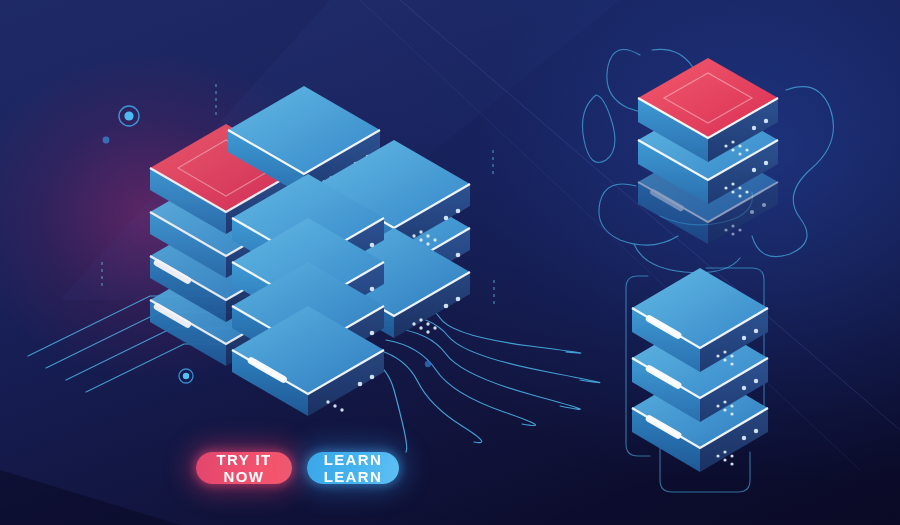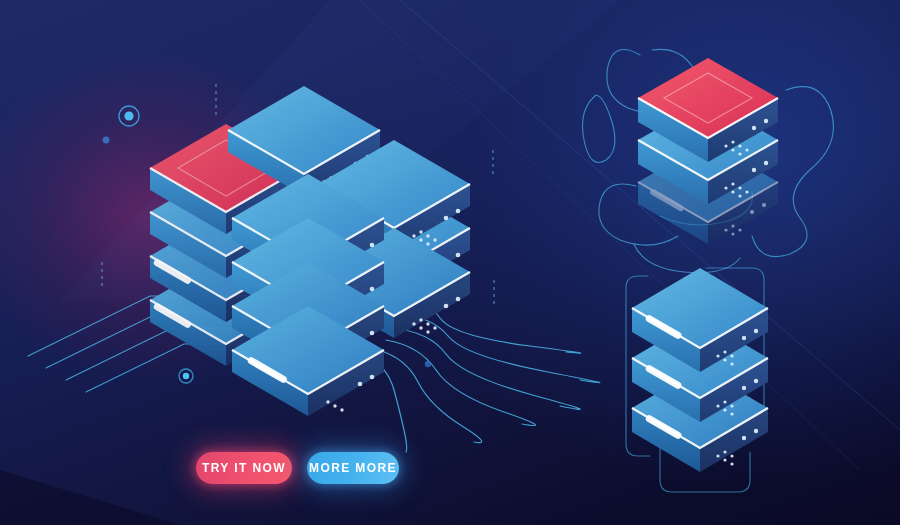--- a/index.html
+++ b/index.html
@@ -11,21 +11,21 @@
       radial-gradient(ellipse 520px 420px at 760px 150px, rgba(32,58,140,.75) 0%, rgba(22,38,102,.35) 55%, rgba(15,20,70,0) 80%),
       linear-gradient(160deg,#1e2a66 0%,#1b2560 22%,#161d52 45%,#11143d 68%,#0c0d2e 85%,#0a0a26 100%);
   }
   .lay{position:absolute;inset:0;}
   .lay svg{position:absolute;inset:0;width:900px;height:525px;display:block;}
 
   
   .btns{position:absolute;left:0;top:452px;width:900px;height:40px;}
   .btn{
     position:absolute;height:32px;border:0;border-radius:18px;cursor:pointer;
-    color:#fff;font-size:12px;font-weight:700;letter-spacing:1.4px;
+    color:#fff;font-size:15px;font-weight:700;letter-spacing:1.4px;
     font-family:"Liberation Sans", sans-serif;
     display:flex;align-items:center;justify-content:center;padding:0;
   }
   #btn-try{left:196px;top:0;width:96px;
     background:linear-gradient(100deg,#e2466e 0%,#ef4f6e 45%,#f6586c 100%);
     box-shadow:0 0 26px 7px rgba(226,60,110,.42), 0 0 9px 2px rgba(240,80,120,.45);}
   #btn-learn{left:307px;top:0;width:92px;
     background:linear-gradient(100deg,#3aa7e8 0%,#44b2ee 50%,#5ec0f4 100%);
     box-shadow:0 0 26px 7px rgba(50,140,220,.38), 0 0 9px 2px rgba(80,175,240,.42);}
 </style>
@@ -451,16 +451,16 @@
               <circle cx="756" cy="331" r="2.2"></circle>
           </g>
         </g>
       </g>
 
     </svg>
   </div>
 
   <div class="btns">
     <button class="btn" id="btn-try">TRY IT NOW</button>
-    <button class="btn" id="btn-learn">MORE MORE</button>
+    <button class="btn" id="btn-learn">LEARN LEARN</button>
   </div>
 
 </div>
 
 </body></html>

